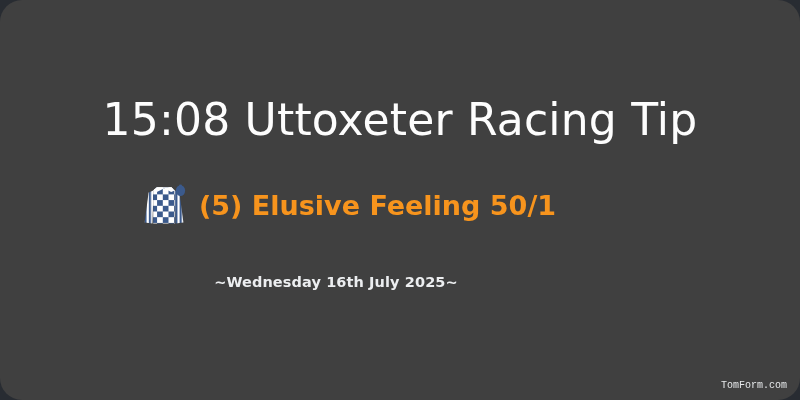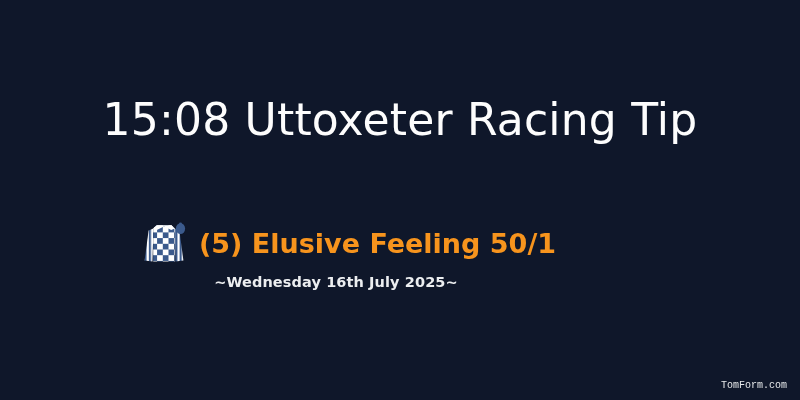--- a/index.html
+++ b/index.html
@@ -12,22 +12,23 @@
     height: 400px;
     background: #282c32;
     font-family: "DejaVu Sans", "Liberation Sans", sans-serif;
     overflow: hidden;
   }
 
   #card {
     position: relative;
     width: 800px;
     height: 400px;
-    background: #0f172a;
+    background: #404040;
     box-sizing: border-box;
+    border-radius: 22px;
   }
 
   
   .title-row {
     position: absolute;
     left: 0;
     top: 96px;
     width: 800px;
     text-align: center;
   }
@@ -43,21 +44,20 @@
   }
 
   
   .tip-row {
     position: absolute;
     left: 0;
     top: 183px;
     width: 696px;
     text-align: center;
     white-space: nowrap;
-    margin-top: 38px;
   }
   .tip-inner {
     display: inline-flex;
     align-items: center;
     gap: 11px;
   }
   .silk-icon {
     display: block;
     width: 48px;
     height: 44px;

